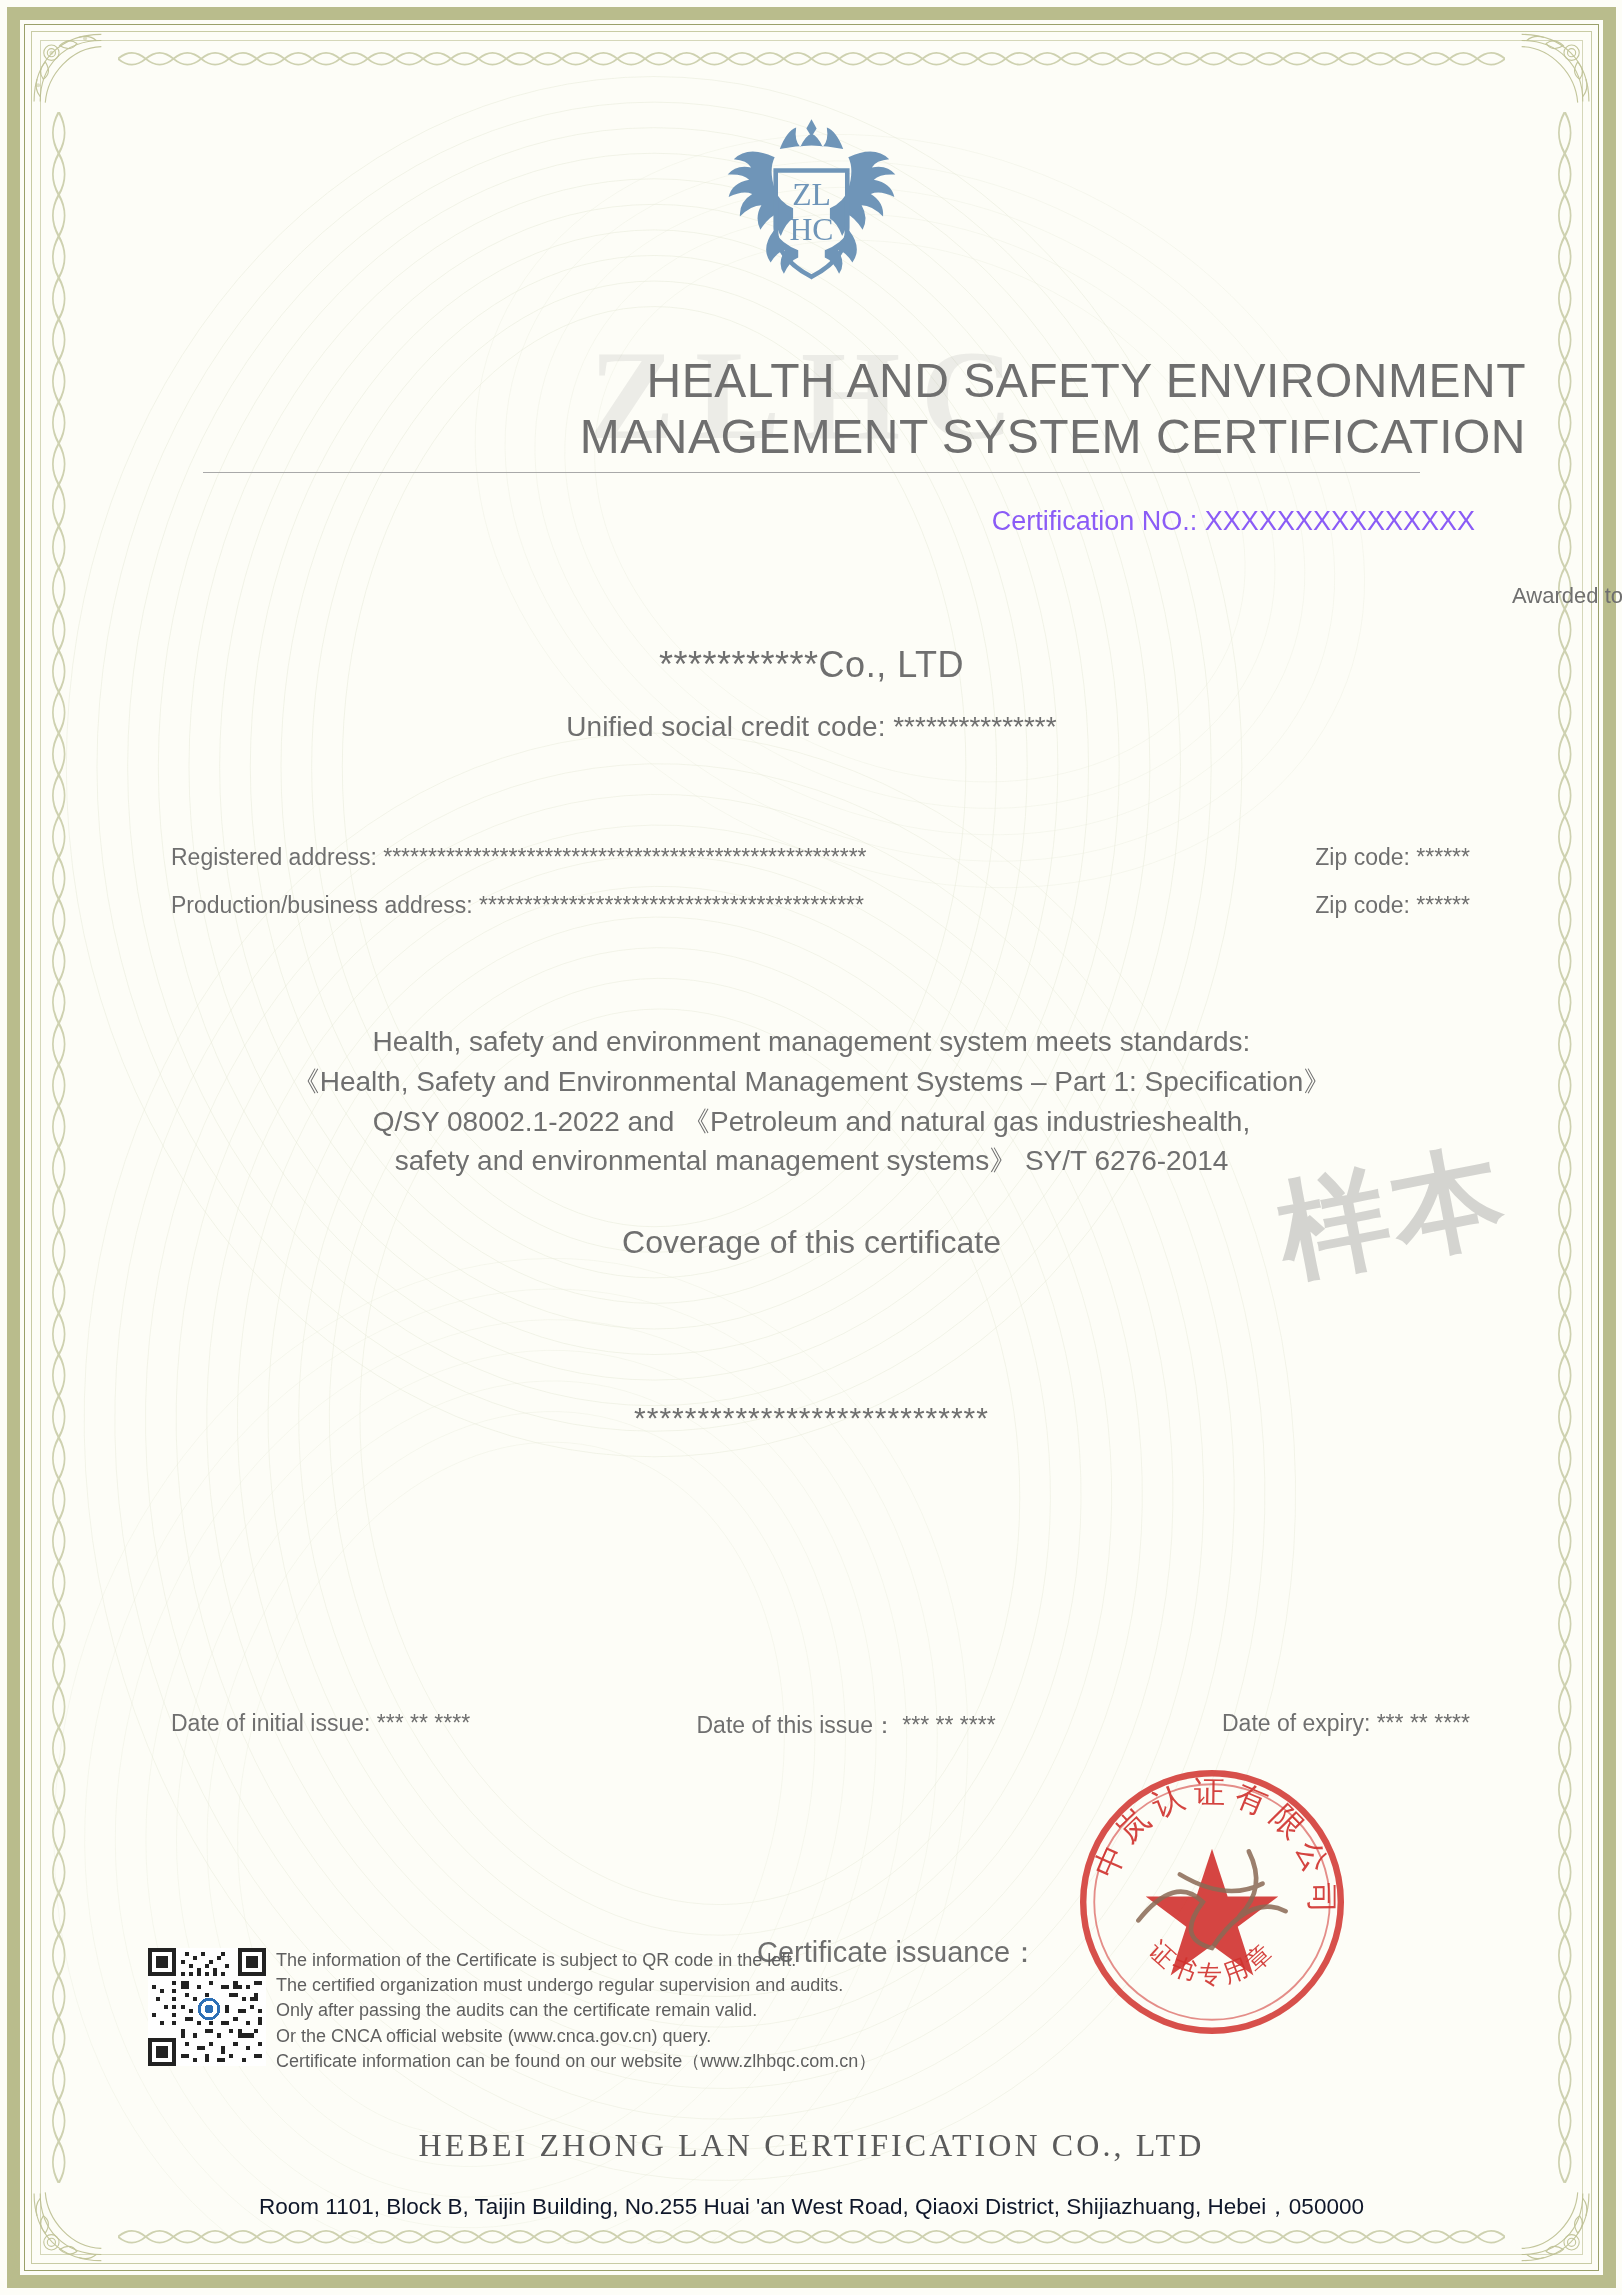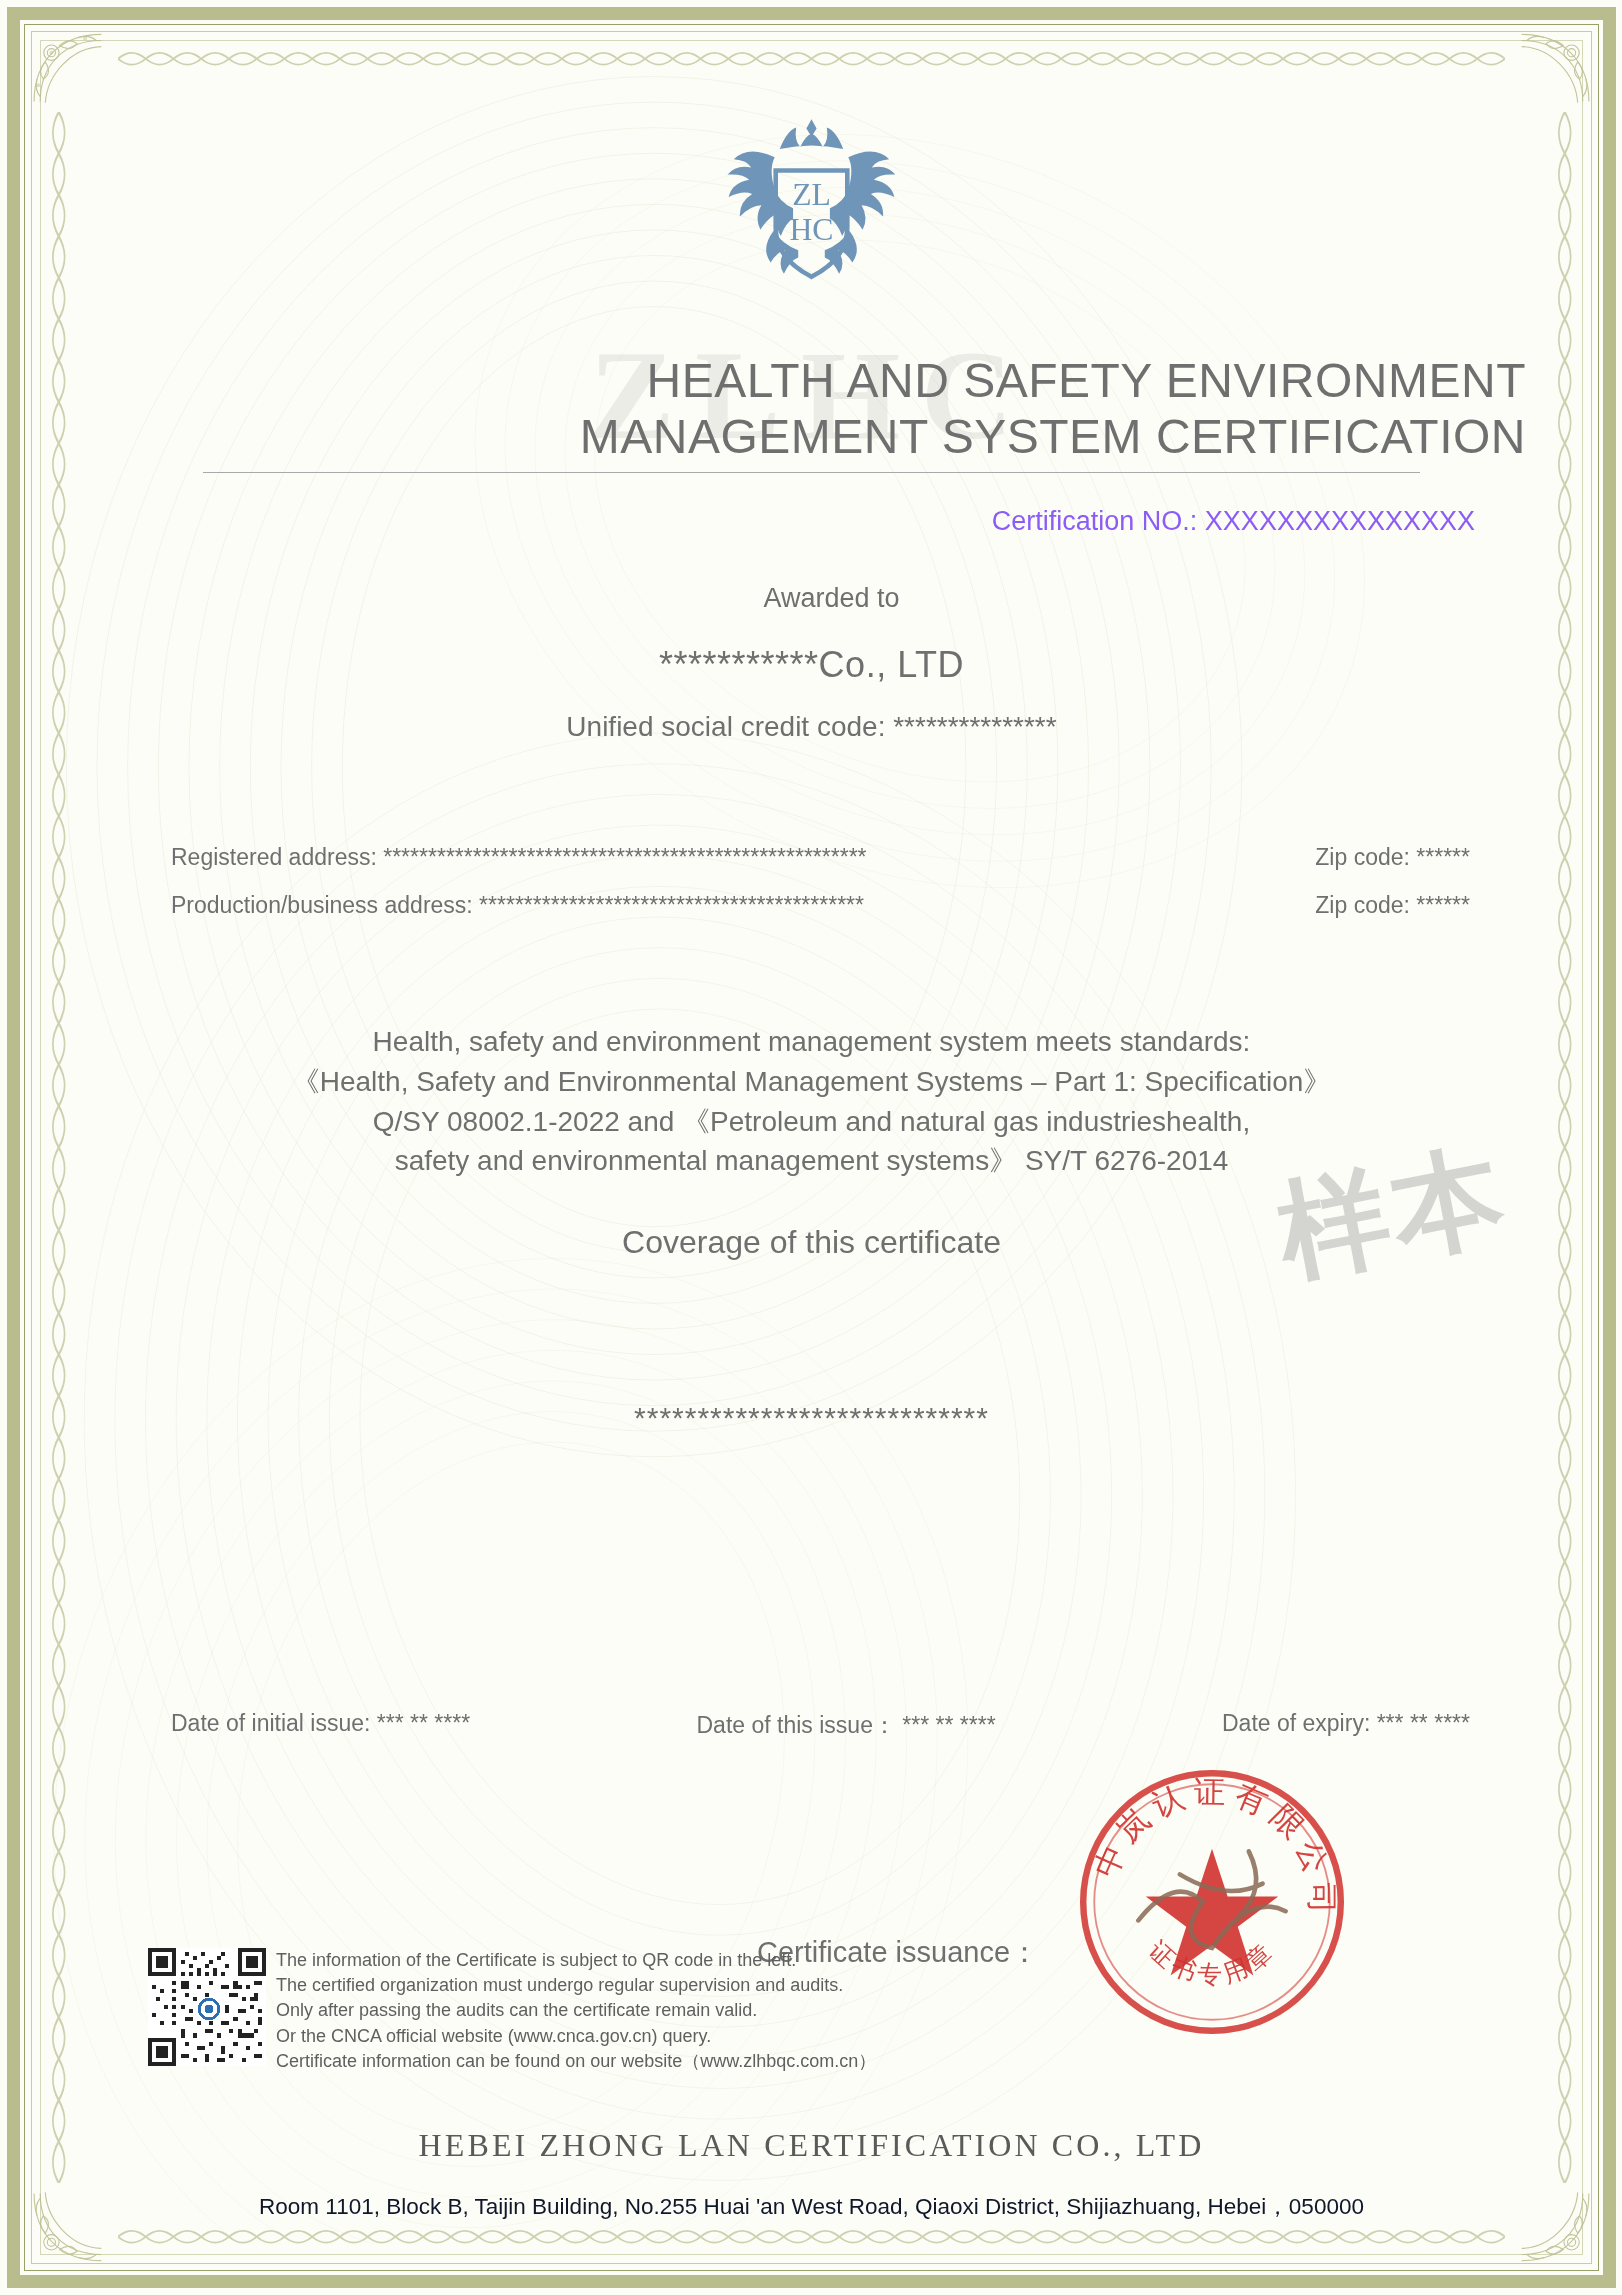--- a/index.html
+++ b/index.html
@@ -160,22 +160,22 @@
     top: 506px;
     font-size: 27px;
     color: #8b5cf6;
     white-space: nowrap;
   }
 
   .awarded {
     position: absolute;
     left: 0; right: 0;
     top: 583px;
-    text-align: center;
-    font-size: 27px;
+    text-align: right;
+    font-size: 22px;
     color: #6f6f6f;
     padding-left: 40px;
   }
 
   .company {
     position: absolute;
     left: 0; right: 0;
     top: 644px;
     text-align: center;
     font-size: 36px;

